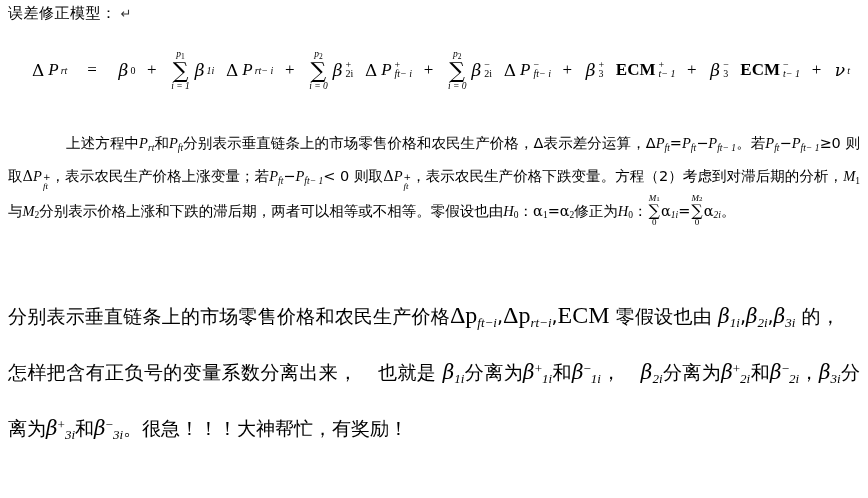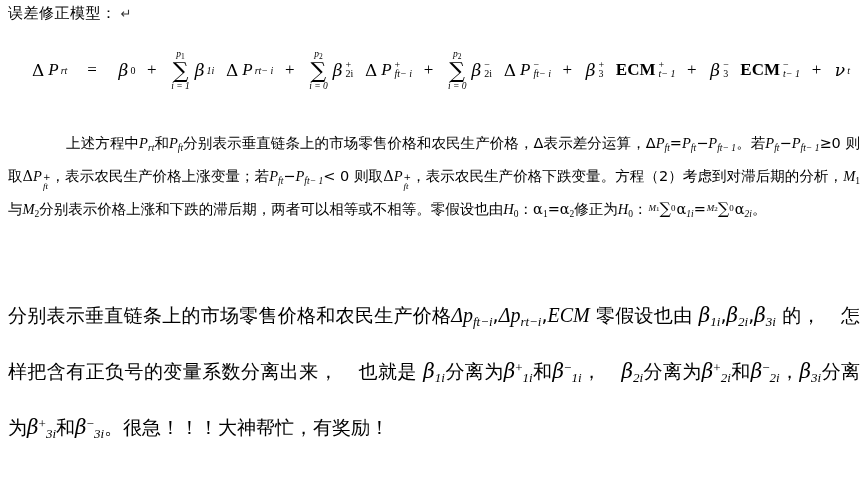--- a/index.html
+++ b/index.html
@@ -107,21 +107,21 @@
     line-height: 28px;
     text-align: justify;
     letter-spacing: 0px;
   }
   .para1 .indent { display: inline-block; width: 58px; }
   .serif-i { font-family: "Liberation Serif", serif; font-style: italic; }
   .mini-sub { font-size: 9.5px; vertical-align: -0.3em; font-family: "Liberation Serif", serif; }
 
   .fracsum {
     display: inline-flex;
-    flex-direction: row;
+    flex-direction: column;
     align-items: center;
     vertical-align: middle;
     margin: 0 1px;
     position: relative;
     top: -1px;
   }
   .fracsum .lim { font-size: 9px; line-height: 9px; font-family: "Liberation Serif", serif; }
   .fracsum .sigma { font-size: 16px; line-height: 14px; font-family: "DejaVu Serif", serif; }
 
   
@@ -131,22 +131,21 @@
     top: 292px;
     width: 852px;
     font-size: 19px;
     font-family: "DejaVu Sans", sans-serif;
     line-height: 46px;
     text-align: justify;
     text-justify: inter-character;
   }
   .para2 .mi {
     font-family: "Liberation Serif", serif;
-    font-style: italic;
-    font-size: 20px;
+    font-size: 24px;
   }
   .para2 .msub {
     font-family: "Liberation Serif", serif;
     font-style: italic;
     font-size: 13px;
     vertical-align: -0.3em;
   }
   .para2 .msup {
     font-family: "Liberation Serif", serif;
     font-size: 13px;

